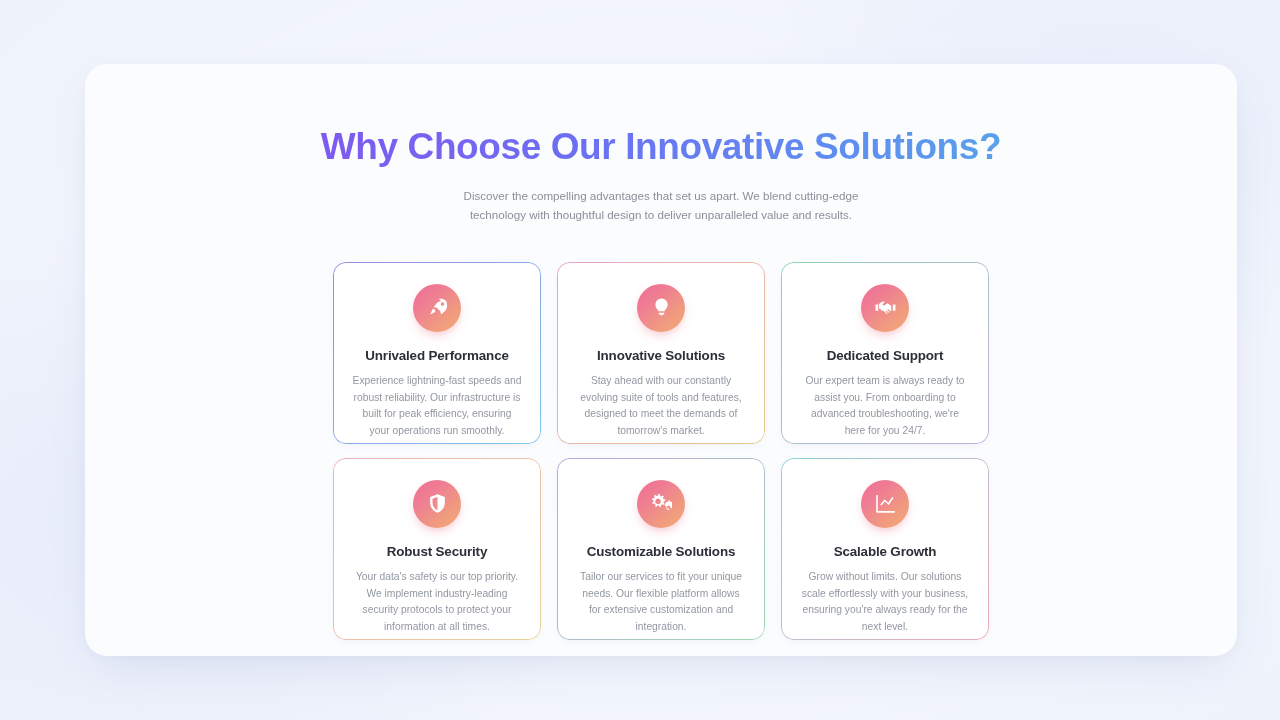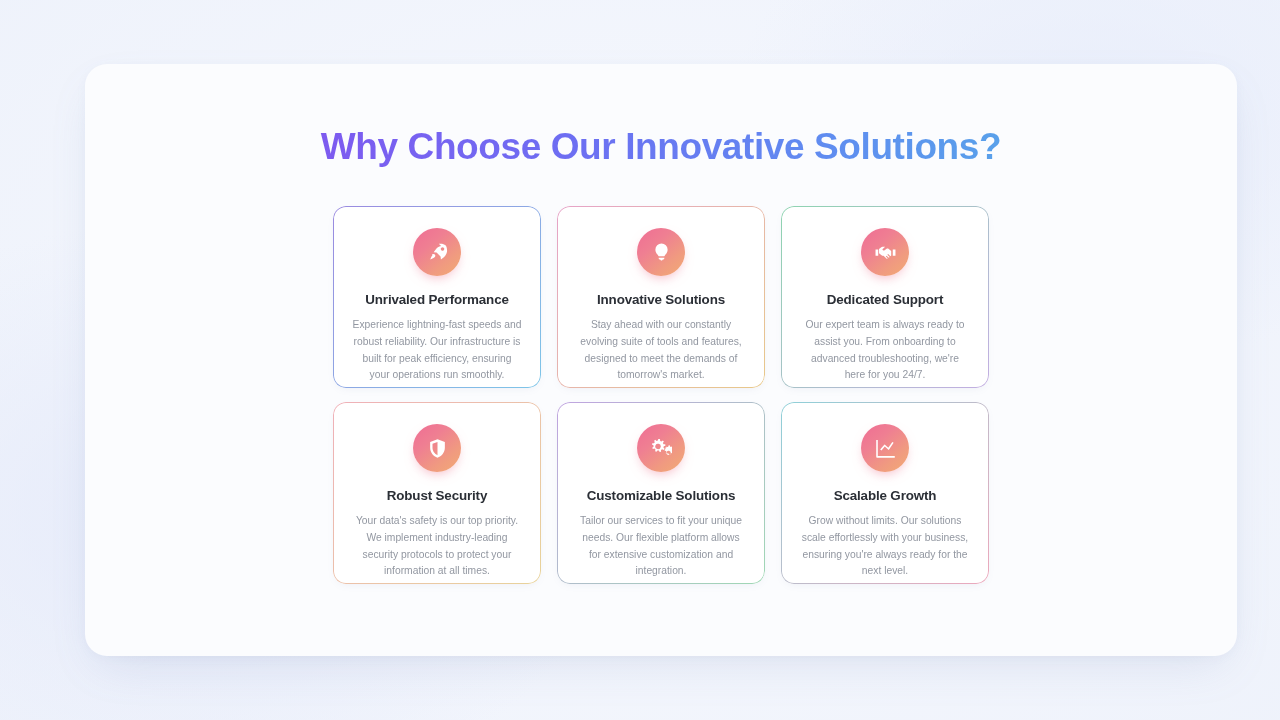--- a/index.html
+++ b/index.html
@@ -132,20 +132,21 @@
     padding: 0 4px;
   }
 </style>
 </head>
 <body>
 
 <div class="panel">
 
   <div class="heading-wrap">
     <h1 class="page-title">Why Choose Our Innovative Solutions?</h1>
+    <p class="page-subtitle">Discover the compelling advantages that set us apart. We blend cutting-edge technology with thoughtful design to deliver unparalleled value and results.</p>
   </div>
 
   <div class="cards-grid">
       <div class="feature-card" style="--ring: linear-gradient(135deg, #9b8ae0 0%, #7ec6e8 100%);">
         <div class="icon-circle">
           <svg viewBox="0 0 24 24">
             <path d="M13.5 2.1c3.3-.5 6.3.4 7.6 1.7 1.3 1.3 2.2 4.3 1.7 7.6-.4 2.6-2.1 5-4.3 6.6l-2.6 1.9-.4-3.3-4.6-4.6-3.3-.4L9.5 9c1.6-2.2 4-3.9 6.6-4.3l-2.6-2.6zm2.9 7.2a1.9 1.9 0 1 0 2.7-2.7 1.9 1.9 0 0 0-2.7 2.7zM5.6 14.4c1-1 2.4-1.1 3.3-.2.9.9.8 2.3-.2 3.3-1.1 1.1-5 2.5-5 2.5s1.4-3.9 2.5-5z"></path>
           </svg>
         </div>
         <div class="card-title">Unrivaled Performance</div>

